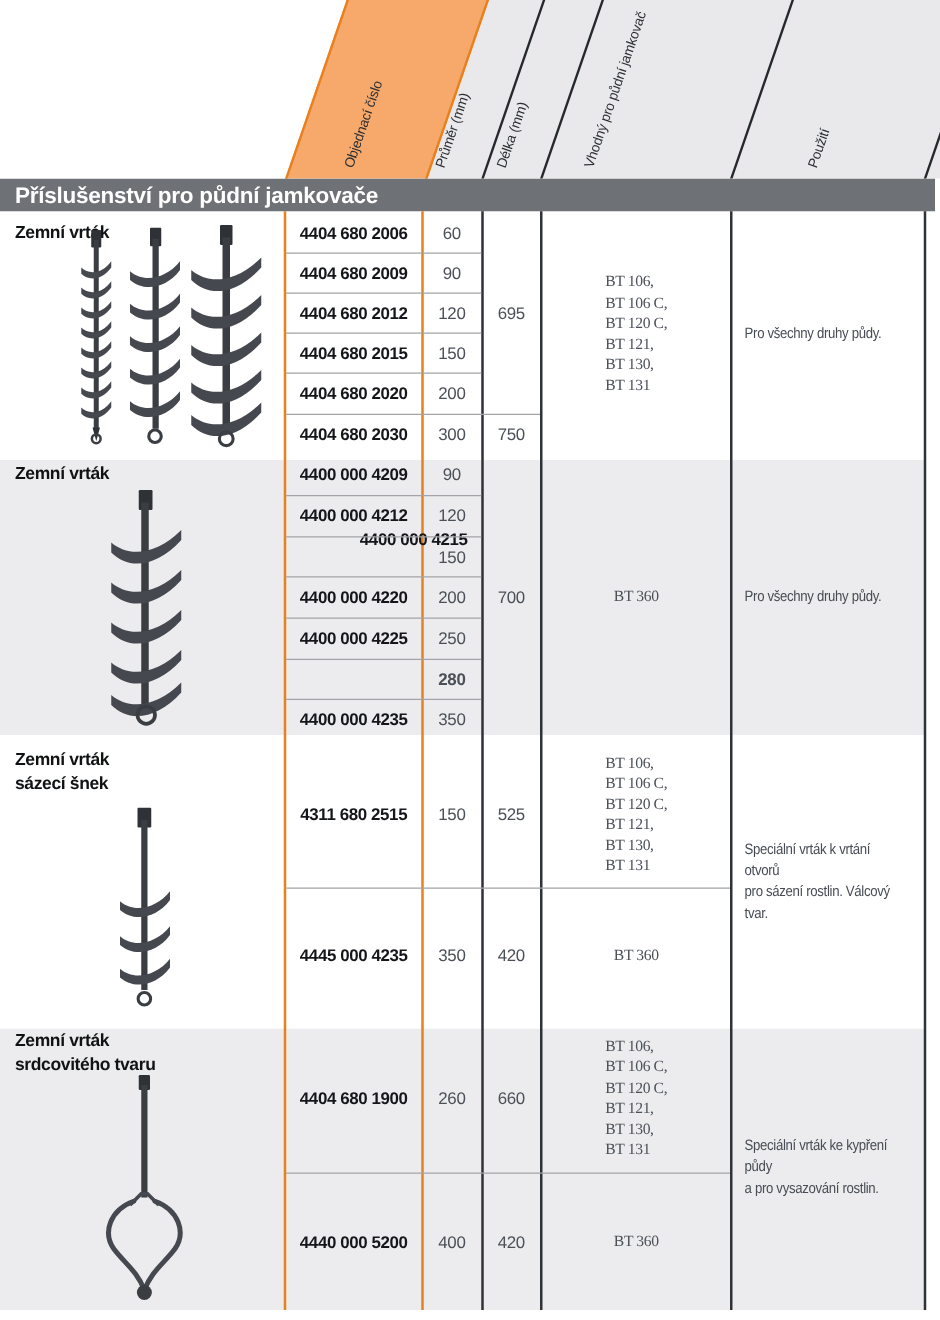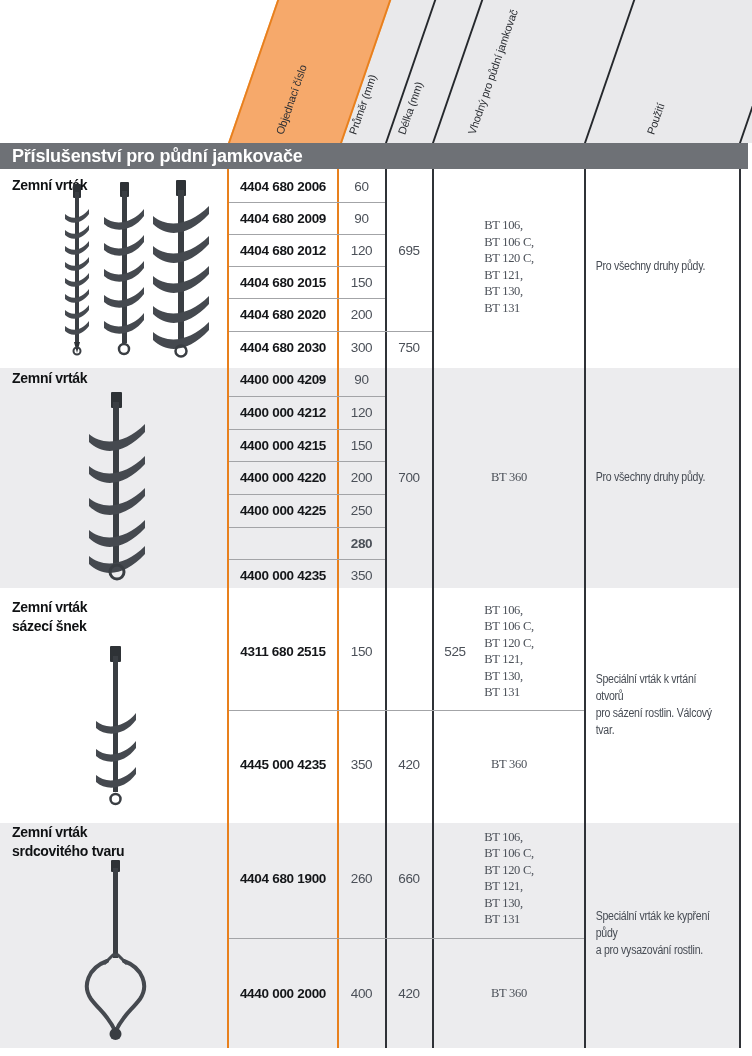--- a/index.html
+++ b/index.html
@@ -170,21 +170,21 @@
         <use href="#fl-big" x="7" y="60"></use>
         <use href="#fl-big" x="7" y="92"></use>
       <use href="#fl-big" x="7" y="124"></use>
         <use href="#fl-big" x="7" y="150"></use>
       <circle cx="37" cy="180" r="7" fill="none" stroke="#3a3e43" stroke-width="3"></circle>
     </svg>
   </div>
 
   <div class="cell c-order order" style="top:363px; height:33px;">4400 000 4209</div>
   <div class="cell c-order order" style="top:396px; height:33px;">4400 000 4212</div>
-  <div class="cell c-order order" style="top:429px; height:32px;">4400 000 4215</div>
+  <div class="cell c-order order" style="top:415px; height:32px;padding-left:48px;">4400 000 4215</div>
   <div class="cell c-order order" style="top:461px; height:33px;">4400 000 4220</div>
   <div class="cell c-order order" style="top:494px; height:33px;">4400 000 4225</div>
   <div class="cell c-order order" style="top:559px; height:33px;">4400 000 4235</div>
 
   <div class="cell c-diam" style="top:363px; height:33px;">90</div>
   <div class="cell c-diam" style="top:396px; height:33px;">120</div>
   <div class="cell c-diam" style="top:429px; height:32px;">150</div>
   <div class="cell c-diam" style="top:461px; height:33px;">200</div>
   <div class="cell c-diam" style="top:494px; height:33px;">250</div>
   <div class="cell c-diam" style="top:527px; height:32px;font-weight:bold;">280</div>
@@ -218,21 +218,21 @@
         <use href="#fl-med" x="8" y="92"></use>
         <use href="#fl-med" x="8" y="118"></use>
       <circle cx="29.5" cy="153" r="5" fill="none" stroke="#3a3e43" stroke-width="2.5"></circle>
     </svg>
   </div>
 
   <div class="cell c-order order" style="top:592px; height:118px;">4311 680 2515</div>
   <div class="cell c-order order" style="top:710px; height:108px;">4445 000 4235</div>
   <div class="cell c-diam" style="top:592px; height:118px;">150</div>
   <div class="cell c-diam" style="top:710px; height:108px;">350</div>
-  <div class="cell c-len" style="top:592px; height:118px;padding-left:46px;">525</div>
+  <div class="cell c-len" style="top:592px; height:118px;">525</div>
   <div class="cell c-len" style="top:710px; height:108px;">420</div>
   <div class="cell c-fit" style="top:592px; height:118px;">
     <span class="preline">BT 106,
 BT 106 C,
 BT 120 C,
 BT 121,
 BT 130,
 BT 131</span>
   </div>
   <div class="cell c-fit" style="top:710px; height:108px;">
@@ -253,21 +253,21 @@
     <svg width="80" height="184" viewBox="0 0 80 184">
       <rect x="35" y="0" width="9" height="12" rx="1" fill="#2e3236"></rect>
       <rect x="37" y="8" width="5" height="90" fill="#3a3e43"></rect>
       <path d="M28 104 L37 95 L42 95 L51 104" fill="none" stroke="#45494f" stroke-width="3"></path>
       <path d="M31 101 C12 108 6 126 15 139 C24 151 33 156 39.5 172 C46 156 55 151 64 139 C73 126 67 108 48 101" fill="none" stroke="#45494f" stroke-width="4" stroke-linecap="round"></path>
       <circle cx="39.5" cy="174" r="6" fill="#3a3e43"></circle>
     </svg>
   </div>
 
   <div class="cell c-order order" style="top:818px; height:120px;">4404 680 1900</div>
-  <div class="cell c-order order" style="top:938px; height:110px;">4440 000 2000</div>
+  <div class="cell c-order order" style="top:938px; height:110px;">4440 000 5200</div>
   <div class="cell c-diam" style="top:818px; height:120px;">260</div>
   <div class="cell c-diam" style="top:938px; height:110px;">400</div>
   <div class="cell c-len" style="top:818px; height:120px;">660</div>
   <div class="cell c-len" style="top:938px; height:110px;">420</div>
   <div class="cell c-fit" style="top:818px; height:120px;">
     <span class="preline">BT 106,
 BT 106 C,
 BT 120 C,
 BT 121,
 BT 130,

